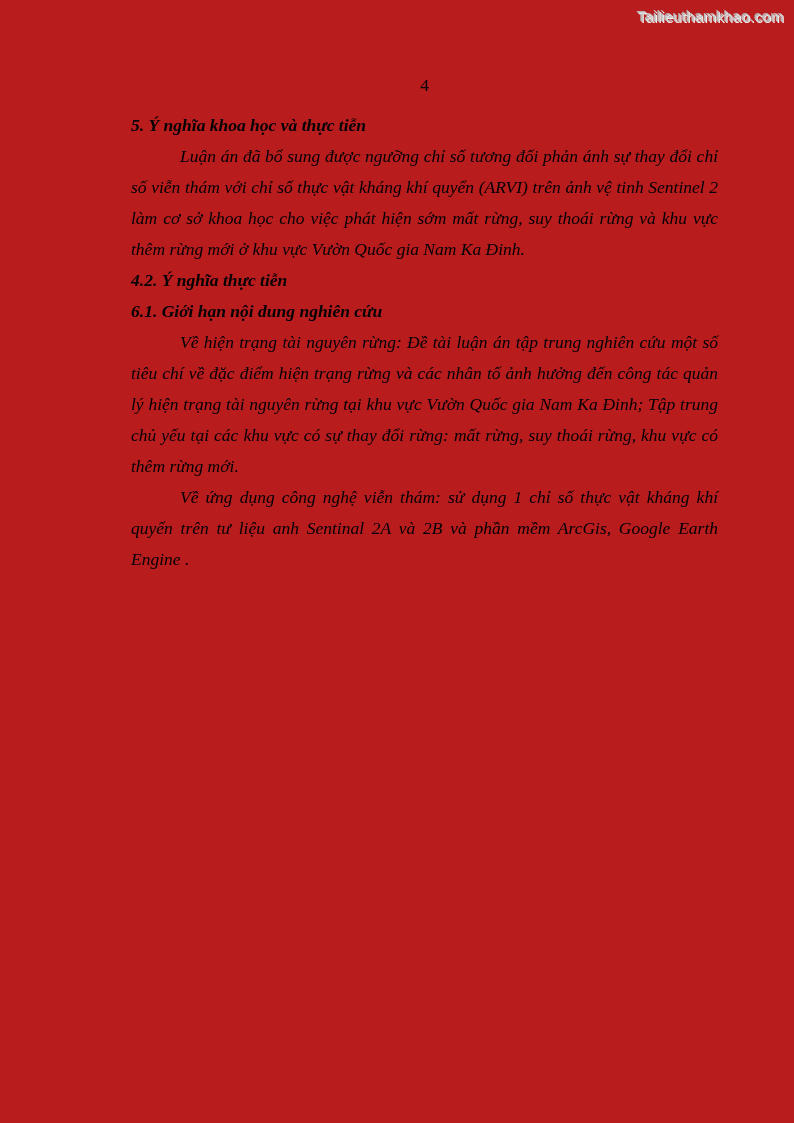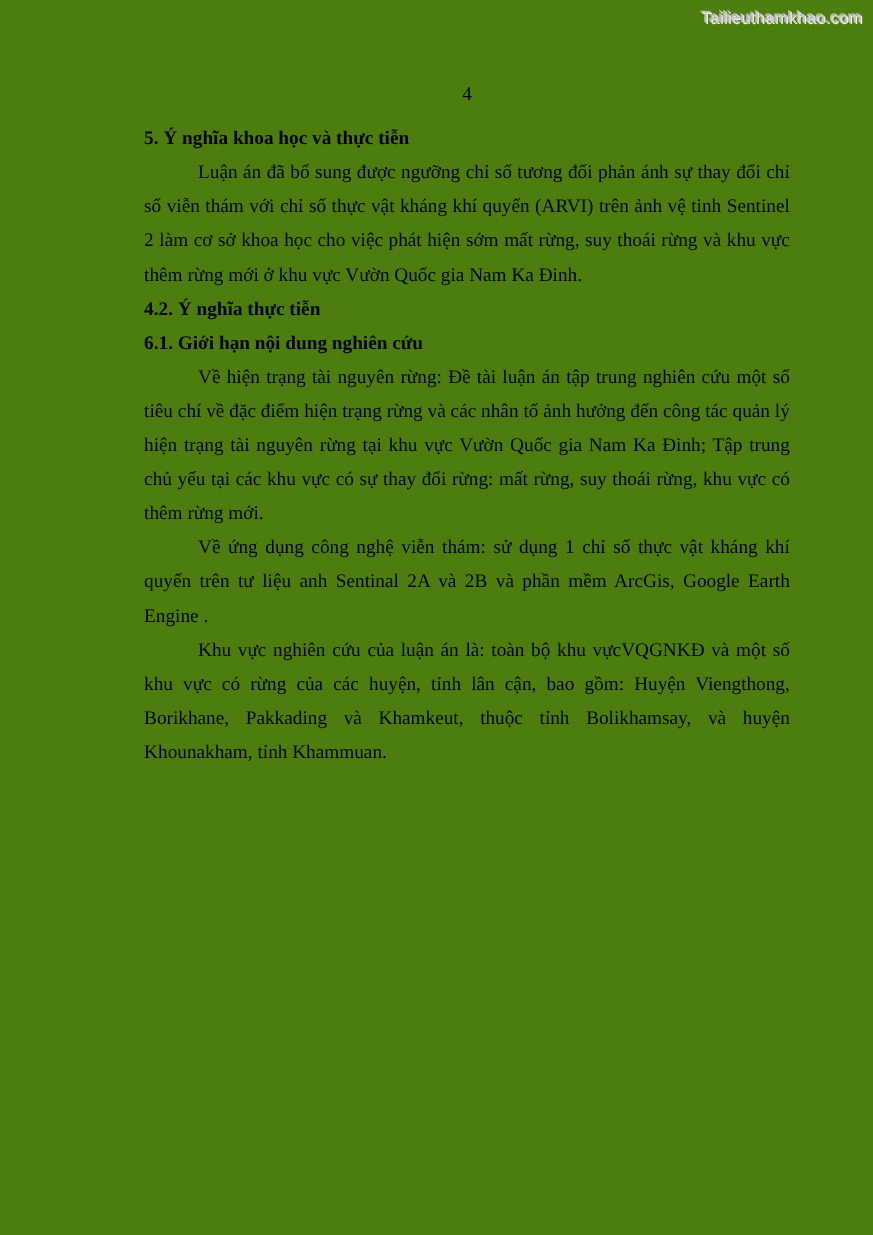--- a/index.html
+++ b/index.html
@@ -4,21 +4,21 @@
 <style>
   html, body {
     margin: 0;
     padding: 0;
     background: #ffffff;
   }
   .page {
     position: relative;
     width: 794px;
     height: 1123px;
-    background: #4d7c0f;
+    background: #b91c1c;
     overflow: hidden;
     font-family: "Liberation Serif", "DejaVu Serif", serif;
     color: #000000;
   }
   .watermark {
     position: absolute;
     top: 8px;
     right: 10px;
     font-family: "Liberation Sans", "DejaVu Sans", sans-serif;
     font-size: 15px;
@@ -35,20 +35,21 @@
   .page-number {
     text-align: center;
     font-size: 17.5px;
     line-height: 31px;
     margin: 0 0 9px 0;
   }
   .block {
     font-size: 17.5px;
     line-height: 31px;
     margin: 0;
+    font-style: italic;
   }
   .heading {
     font-weight: bold;
     text-align: left;
   }
   .para {
     text-align: justify;
     text-indent: 49px;
   }
 </style>
@@ -72,18 +73,17 @@
 
 
 
     <div class="block heading">6.1. Giới hạn nội dung nghiên cứu</div>
 
     <div class="block para">Về hiện trạng tài nguyên rừng: Đề tài luận án tập trung nghiên cứu một số tiêu chí về đặc điểm hiện trạng rừng và các nhân tố ảnh hưởng đến công tác quản lý hiện trạng tài nguyên rừng tại khu vực Vườn Quốc gia Nam Ka Đinh; Tập trung chủ yếu tại các khu vực có sự thay đổi rừng: mất rừng, suy thoái rừng, khu vực có thêm rừng mới.</div>
 
     <div class="block para">Về ứng dụng công nghệ viễn thám: sử dụng 1 chỉ số thực vật kháng khí quyển trên tư liệu anh Sentinal 2A và 2B và phần mềm ArcGis, Google Earth Engine .</div>
 
 
-    <div class="block para">Khu vực nghiên cứu của luận án là: toàn bộ khu vựcVQGNKĐ và một số khu vực có rừng của các huyện, tỉnh lân cận, bao gồm: Huyện Viengthong, Borikhane, Pakkading và Khamkeut, thuộc tỉnh Bolikhamsay, và huyện Khounakham, tỉnh Khammuan.</div>
 
 
 
   </div>
 </div>
 
 </body></html>

